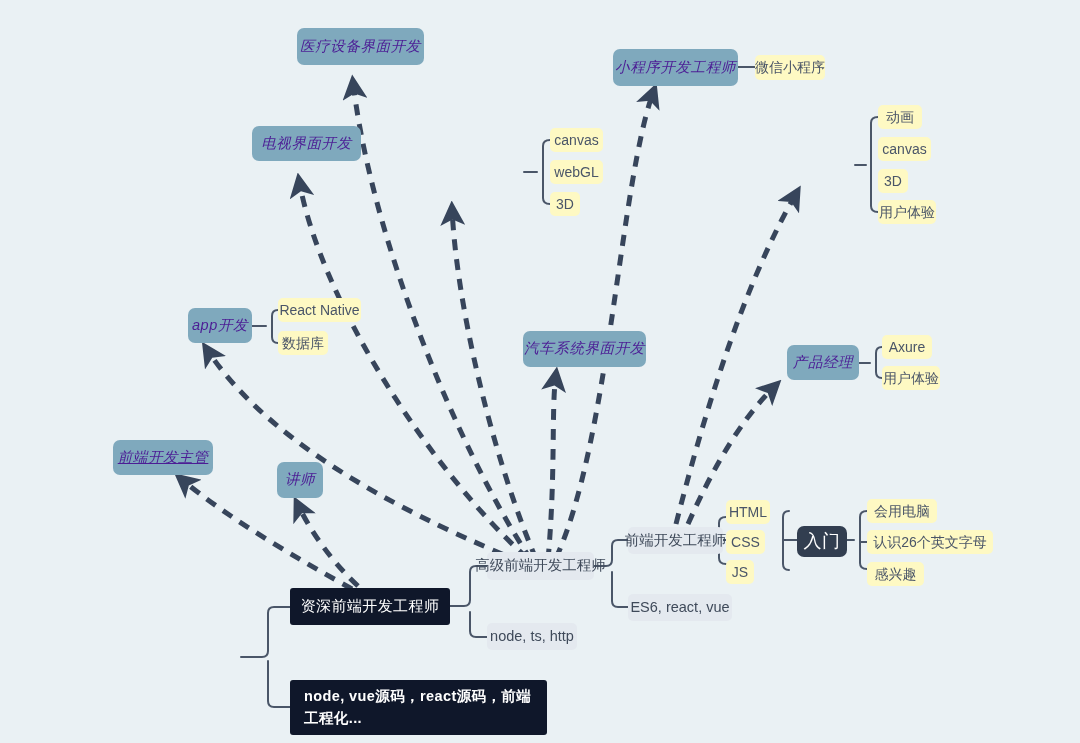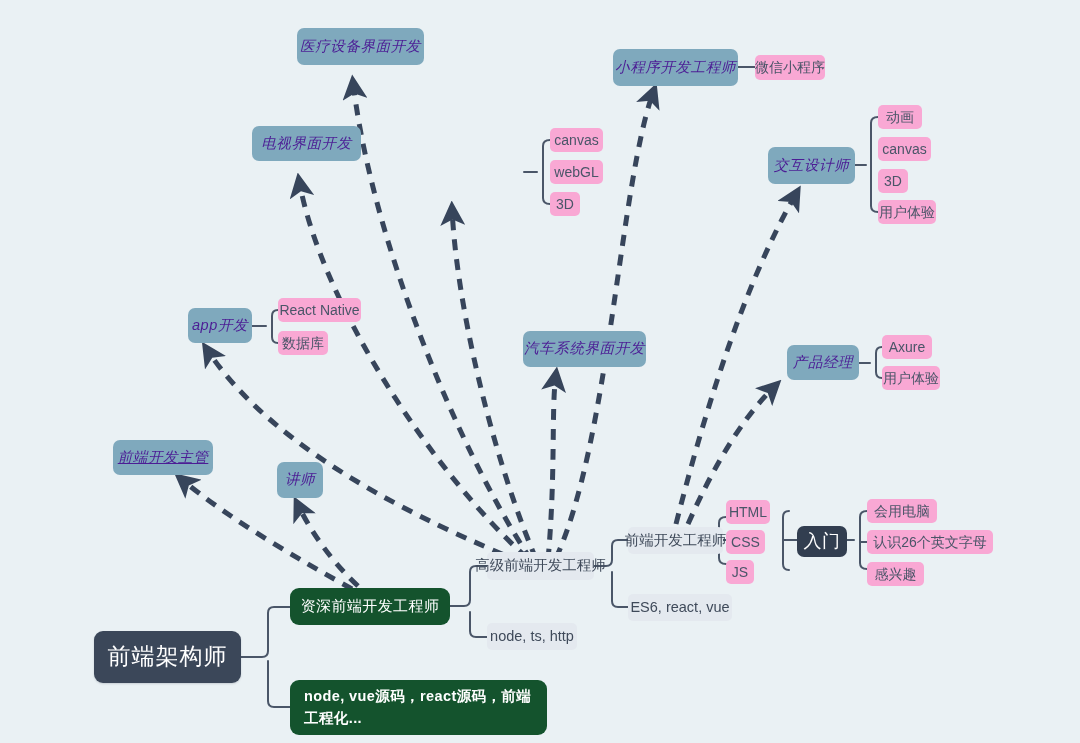--- a/index.html
+++ b/index.html
@@ -39,36 +39,36 @@
   }
   .n-dark {
     background: #323e50;
     color: #ffffff;
     border-radius: 7px;
     font-size: 18px;
     letter-spacing: .5px;
     text-align: right;
   }
   .n-periwinkle {
-    background: #14532d;
+    background: #0f172a;
     color: #ffffff;
-    border-radius: 9px;
+    border-radius: 3px;
     font-size: 15px;
     letter-spacing: .4px;
   }
   .n-teal {
     background: #7fa9bd;
     color: #4c1d95;
     border-radius: 7px;
     font-size: 14.5px;
     font-style: italic;
     letter-spacing: .6px;
   }
   .n-chip {
-    background: #f9a8d4;
+    background: #fef9c3;
     color: #4a5568;
     border-radius: 5px;
     font-size: 14px;
   }
   .n-plain {
     background: #e4e9ef;
     color: #3f4a5a;
     border-radius: 5px;
     font-size: 14.5px;
   }
@@ -137,21 +137,20 @@
       <path d="M556 558 C 610 440 620 180 654 90"></path>
       <path d="M548 560 C 556 470 551 410 556 374"></path>
       <path d="M521 562 C 420 520 272 450 206 348"></path>
       <path d="M352 589 C 300 560 230 520 180 478"></path>
       <path d="M358 586 C 330 560 310 530 297 503"></path>
       <path d="M676 524 C 700 430 740 290 797 192"></path>
       <path d="M688 524 C 712 470 740 420 776 385"></path>
     </g>
   </svg>
 
-  <div class="node n-root pad-l" style="left:94px; top:631px; width:147px; height:52px;">前端架构师</div>
 
   <div class="node n-periwinkle pad-m" style="left:290px; top:588px; width:160px; height:37px;">资深前端开发工程师</div>
 
   <div class="node n-periwinkle n-wrap" style="left:290px; top:680px; width:257px; height:55px; padding:9px 14px; font-size:14.5px;font-weight:bold;">node, vue源码，react源码，前端工程化...</div>
 
   <div class="node n-plain pad-s" style="left:487px; top:552px; width:107px; height:28px;">高级前端开发工程师</div>
   <div class="node n-plain pad-s" style="left:487px; top:623px; width:90px; height:27px;">node, ts, http</div>
 
   <div class="node n-plain pad-s" style="left:628px; top:527px; width:95px; height:27px;">前端开发工程师</div>
   <div class="node n-plain pad-s" style="left:628px; top:594px; width:104px; height:27px;">ES6, react, vue</div>
@@ -169,21 +168,20 @@
 
   <div class="node n-teal pad-m" style="left:252px; top:126px; width:109px; height:35px;">电视界面开发</div>
 
   <div class="node n-chip pad-s" style="left:550px; top:128px; width:53px; height:24px;">canvas</div>
   <div class="node n-chip pad-s" style="left:550px; top:160px; width:53px; height:24px;">webGL</div>
   <div class="node n-chip pad-s" style="left:550px; top:192px; width:30px; height:24px;">3D</div>
 
   <div class="node n-teal pad-m" style="left:613px; top:49px; width:125px; height:37px;">小程序开发工程师</div>
   <div class="node n-chip pad-s" style="left:755px; top:55px; width:70px; height:25px;">微信小程序</div>
 
-  <div class="node n-teal pad-m" style="left:768px; top:147px; width:87px; height:37px;">交互设计师</div>
   <div class="node n-chip pad-s" style="left:878px; top:105px; width:44px; height:24px;">动画</div>
   <div class="node n-chip pad-s" style="left:878px; top:137px; width:53px; height:24px;">canvas</div>
   <div class="node n-chip pad-s" style="left:878px; top:169px; width:30px; height:24px;">3D</div>
   <div class="node n-chip pad-s" style="left:878px; top:200px; width:58px; height:24px;">用户体验</div>
 
   <div class="node n-teal pad-m" style="left:188px; top:308px; width:64px; height:35px;">app开发</div>
   <div class="node n-chip pad-s" style="left:278px; top:298px; width:83px; height:24px;">React Native</div>
   <div class="node n-chip pad-s" style="left:278px; top:331px; width:50px; height:24px;">数据库</div>
 
   <div class="node n-teal pad-m" style="left:523px; top:331px; width:123px; height:36px;">汽车系统界面开发</div>

